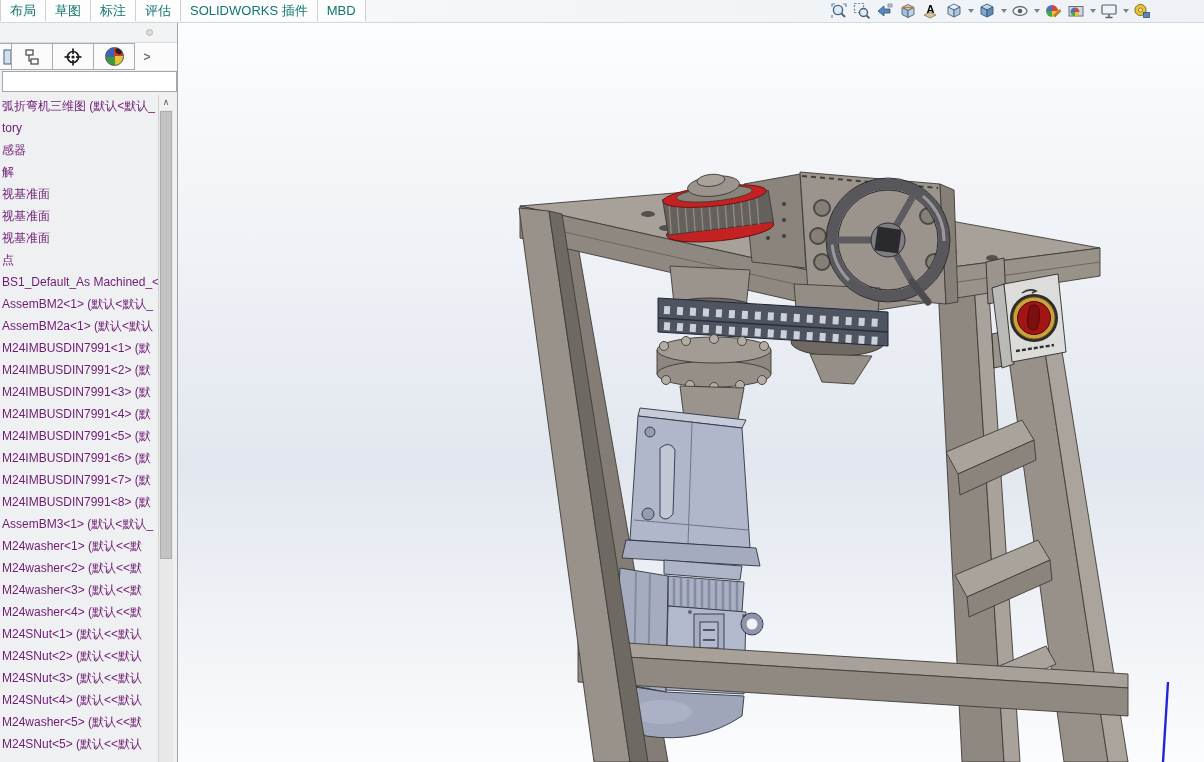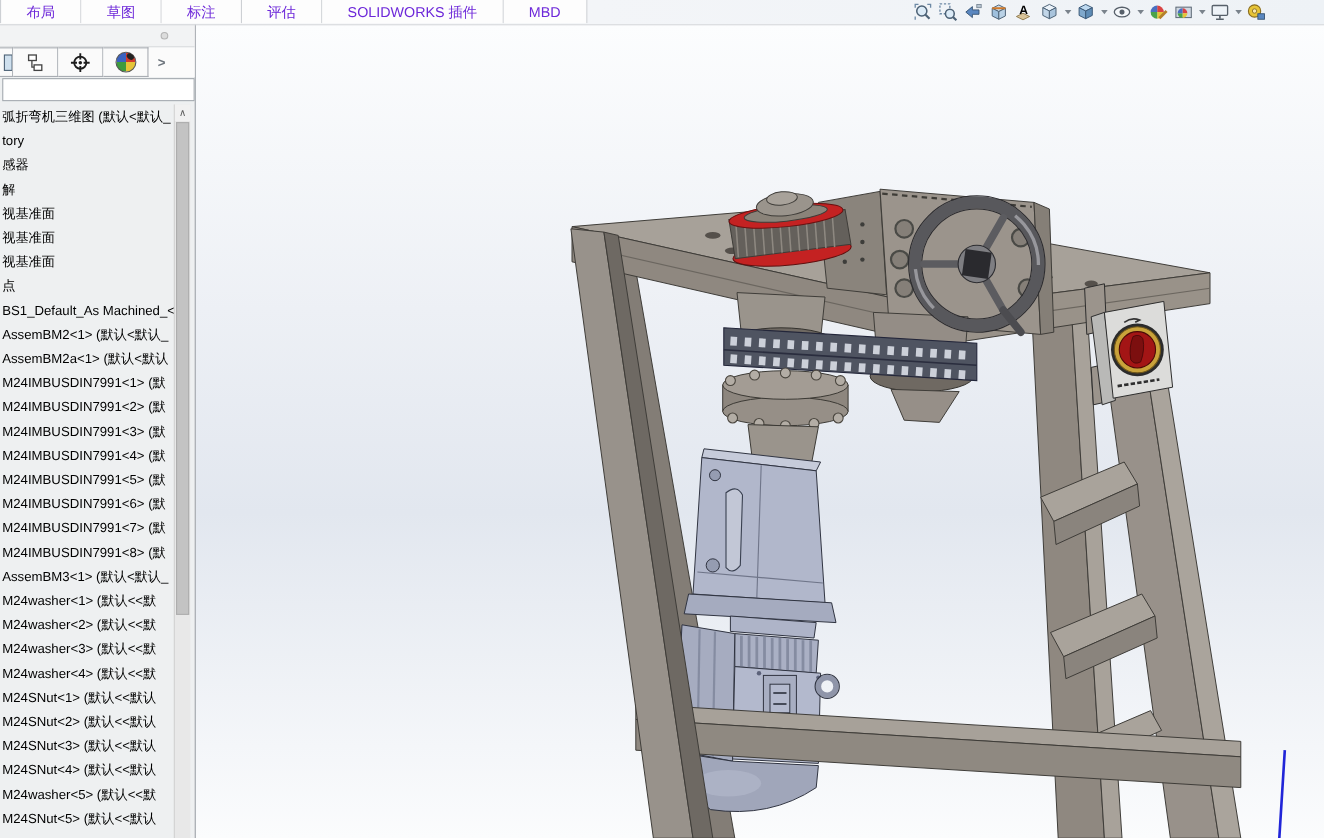--- a/index.html
+++ b/index.html
@@ -4,21 +4,21 @@
 <style>
   html,body{margin:0;padding:0;}
   body{width:1204px;height:762px;overflow:hidden;position:relative;
        font-family:"Liberation Sans",sans-serif;background:#fff;-webkit-font-smoothing:antialiased;}
 
   
   .topbar{position:absolute;left:0;top:0;width:1204px;height:22px;
           background:linear-gradient(90deg,#fbfbfb 0%,#f3f5f8 45%,#eef2f6 100%);
           border-bottom:1px solid #d5d8db;z-index:30;}
   .rtabs{position:absolute;left:0;top:0;height:22px;display:flex;}
-  .rtab{height:21px;line-height:21px;padding:0 23px;font-size:13px;color:#6d28d9;
+  .rtab{height:21px;line-height:21px;padding:0 9px;font-size:13px;color:#0f766e;
         background:#fdfdfd;border-right:1px solid #cdd0d4;white-space:nowrap;cursor:default;}
   .rtab:first-child{border-left:1px solid #cdd0d4;}
 
   
   .hud{position:absolute;right:52px;top:0;height:22px;display:flex;align-items:center;gap:3px;}
   .hudbtn{display:flex;align-items:center;gap:2px;padding:1px 1px;border-radius:2px;}
   .hudbtn svg{display:block;}
   .caret{width:0;height:0;border-left:3px solid transparent;border-right:3px solid transparent;
          border-top:4px solid #7a838c;margin-left:1px;}
 
@@ -36,21 +36,21 @@
   .pexpand{flex:0 0 24px;display:flex;align-items:center;justify-content:center;
            color:#6d757d;font-size:12px;font-weight:bold;}
   .ball{width:17px;height:17px;border-radius:50%;
         background:conic-gradient(#d23a2e 0 90deg,#e6c437 90deg 180deg,#3d9b3d 180deg 270deg,#3b62c0 270deg 360deg);
         position:relative;border:1px solid #555;}
   .ball:after{content:"";position:absolute;right:1px;top:1px;width:7px;height:5px;border-radius:50%;
               background:#222;transform:rotate(35deg);}
   .filter{position:absolute;left:2px;top:49px;width:167px;height:19px;border:1px solid #a2a8ae;
           background:#fff;font-size:12px;padding:0 3px;}
   .tree{position:absolute;left:0;top:73px;bottom:0;right:18px;overflow:hidden;}
-  .trow{height:22px;line-height:22px;font-size:12px;color:#000000;white-space:nowrap;
+  .trow{height:22px;line-height:22px;font-size:12px;color:#701a75;white-space:nowrap;
         padding-left:2px;overflow:hidden;}
   .sbar{position:absolute;top:73px;bottom:0;right:4px;width:14px;background:#e8e8e8;
         border-left:1px solid #d2d2d2;}
   .sarrow{position:absolute;top:0;left:0;width:14px;height:15px;background:#f1f1f1;
           color:#5d5d5d;font-size:9px;text-align:center;line-height:15px;}
   .sthumb{position:absolute;top:16px;left:1px;width:12px;height:448px;background:#c3c3c3;
           border:1px solid #adadad;box-sizing:border-box;}
 
   
   .vp{position:absolute;left:177px;top:22px;width:1027px;height:740px;}

